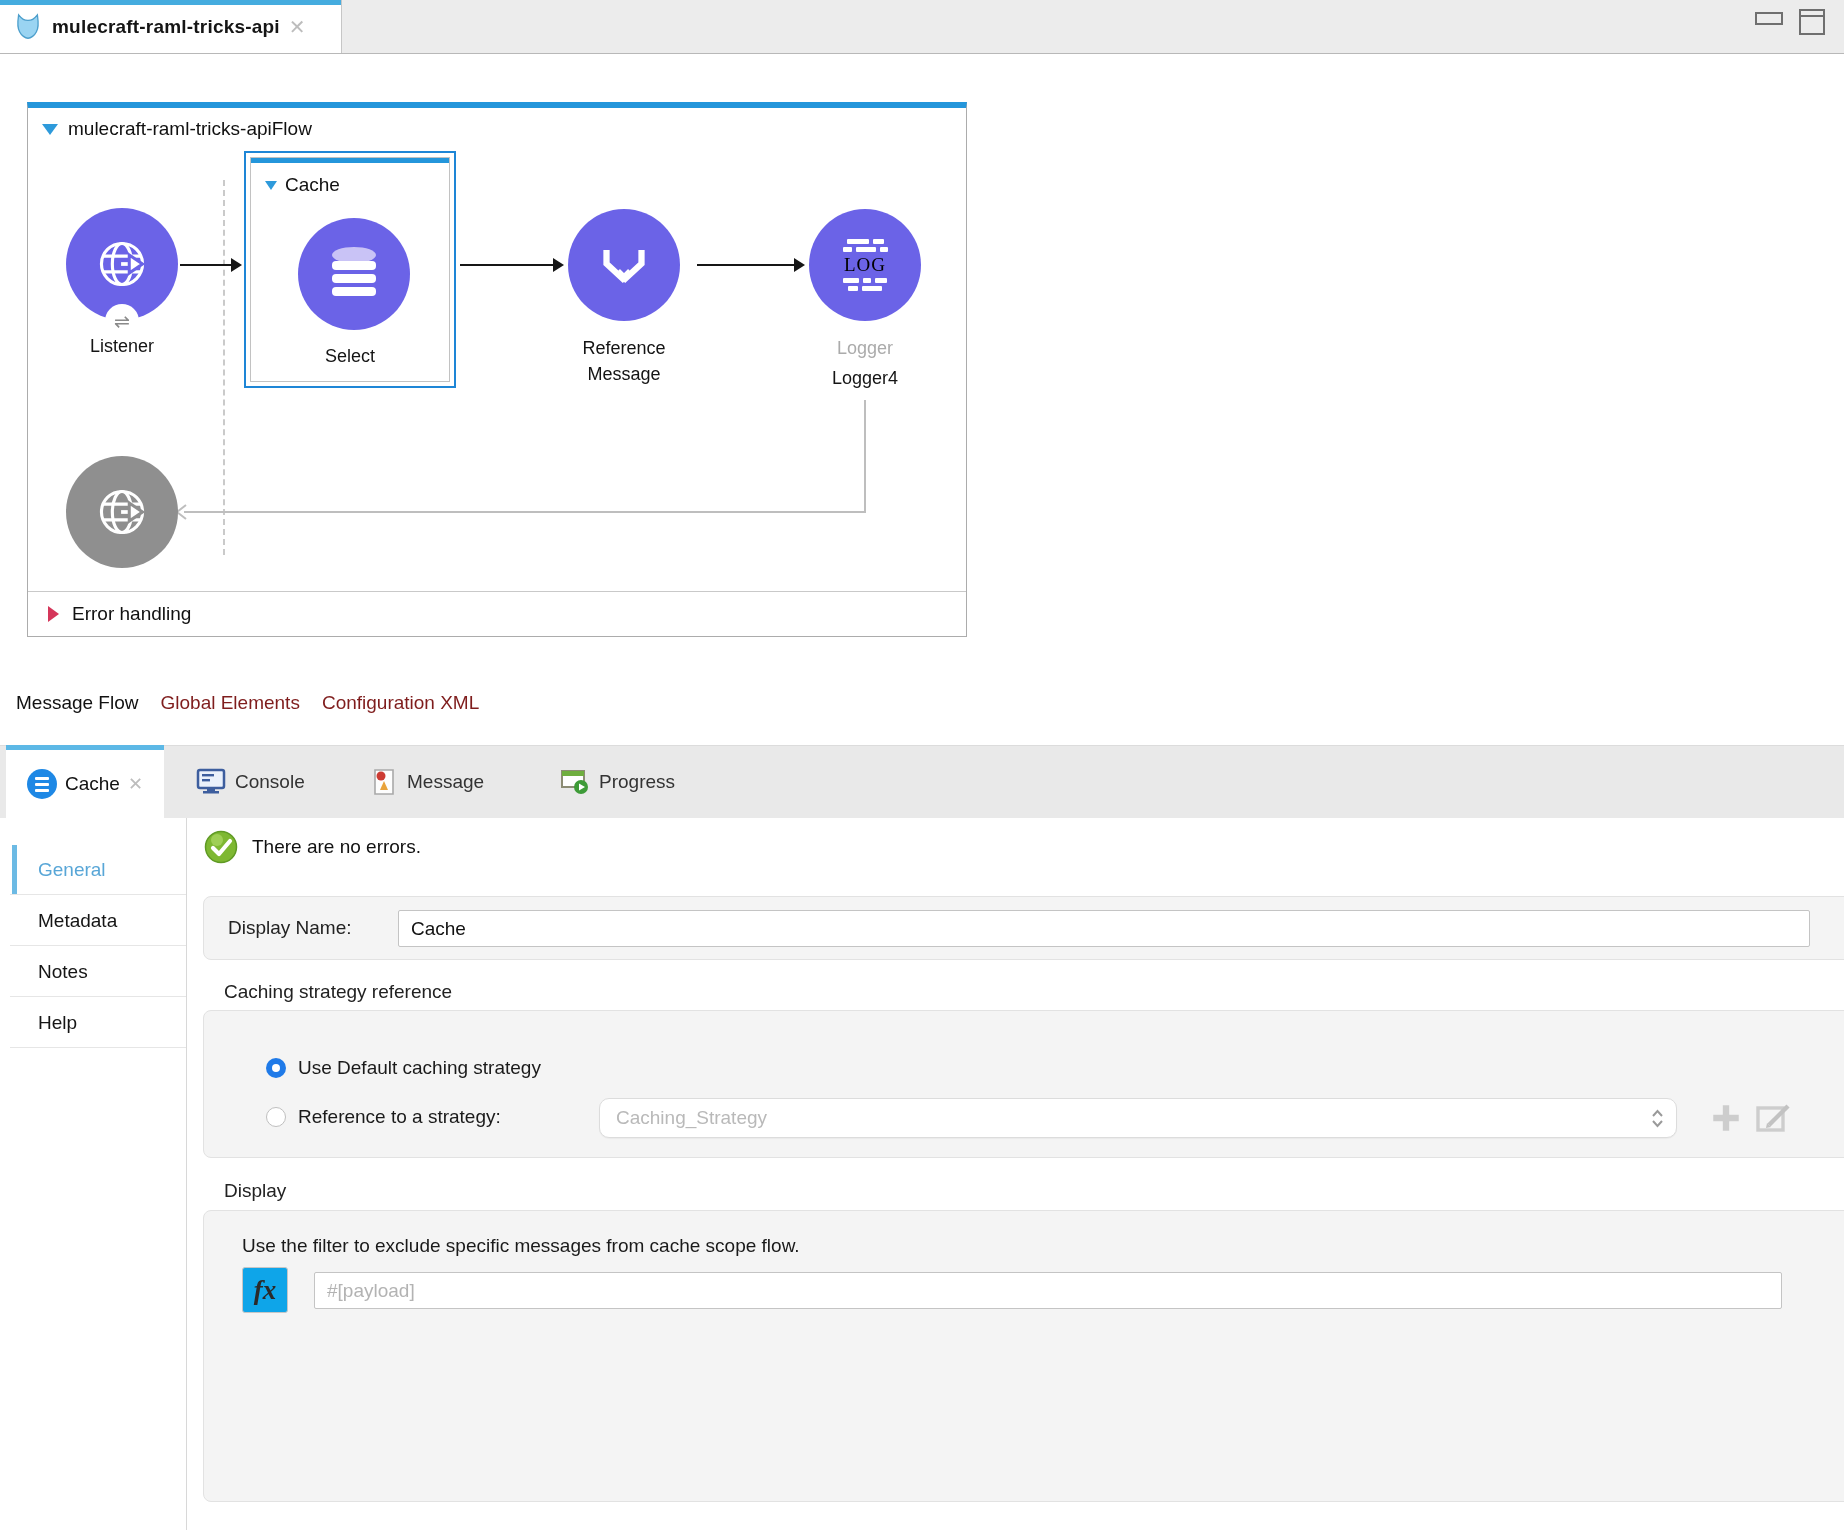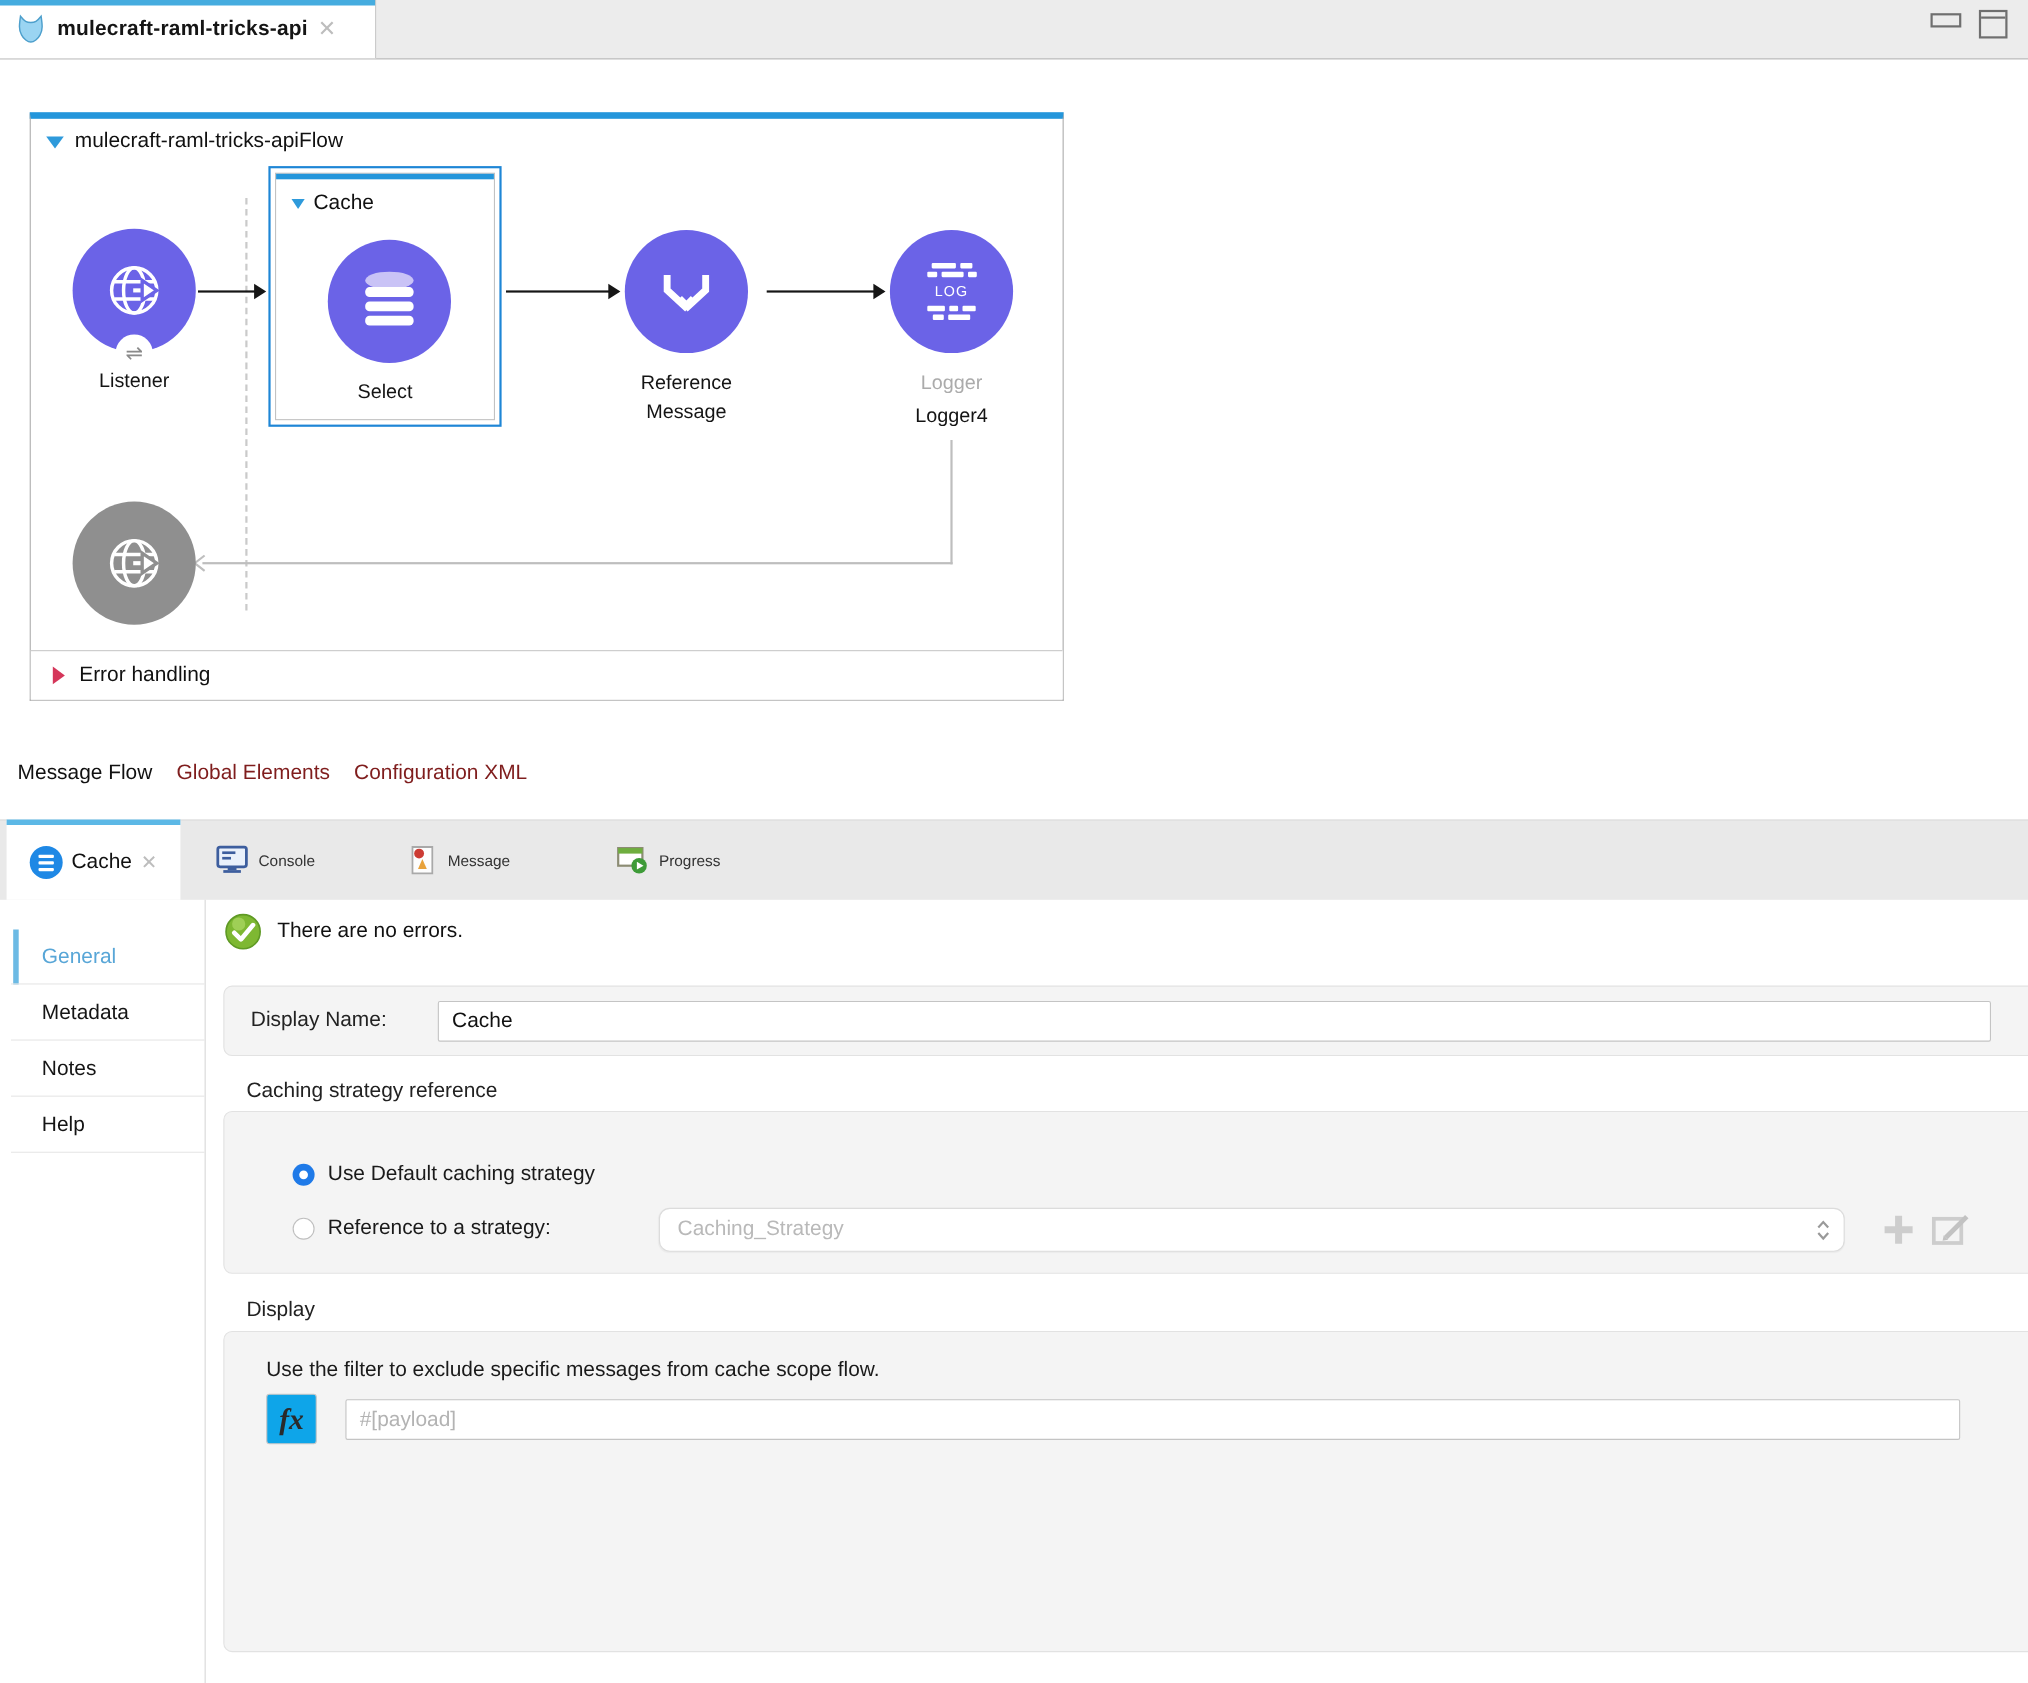--- a/index.html
+++ b/index.html
@@ -52,37 +52,37 @@
   
   .error-row{position:absolute;left:0;bottom:0;width:100%;height:45px;border-top:1px solid #c9c9c9;
              display:flex;align-items:center;gap:13px;padding-left:20px;box-sizing:border-box;background:#fff;}
   .tri-right-red{width:0;height:0;border-top:8px solid transparent;border-bottom:8px solid transparent;border-left:11px solid #d5365a;}
   .error-label{font-size:19px;color:#111;}
 
   
   .log-icon{display:flex;flex-direction:column;align-items:center;gap:3px;}
   .log-row{display:flex;gap:4px;}
   .log-bar{height:5px;background:#fff;border-radius:1px;}
-  .log-text{color:#ffffff;font-size:13px;letter-spacing:1px;line-height:20px;}
+  .log-text{color:#000000;font-size:19px;letter-spacing:1px;line-height:20px;font-family:Liberation Serif, serif;}
 
   
   .db-icon{position:relative;width:48px;height:54px;}
   .db-top{position:absolute;left:2px;top:0;width:44px;height:16px;border-radius:50%;background:#c9c3f6;}
   .db-band{position:absolute;left:2px;width:44px;height:9px;border-radius:4px;background:#fff;}
 
   
   .view-tabs{position:absolute;left:16px;top:692px;display:flex;gap:22px;font-size:19px;}
   .view-tab{color:#7f1d1d;}
   .view-tab.active{color:#111;}
 
   
   .panel-strip{position:absolute;left:0;top:745px;width:1844px;height:73px;background:#e9e9e9;border-top:1px solid #dcdcdc;}
   .ptab-active{position:absolute;left:6px;top:745px;width:158px;height:73px;background:#fff;border-top:5px solid #5cb8e6;
                box-sizing:border-box;display:flex;align-items:center;justify-content:center;gap:8px;}
-  .ptab{position:absolute;top:745px;height:73px;display:flex;align-items:center;gap:9px;color:#333;font-size:14px;}
+  .ptab{position:absolute;top:745px;height:73px;display:flex;align-items:center;gap:9px;color:#333;font-size:19px;}
   .ptab-active .label{font-size:19px;color:#111;}
   .cacheview-icon{width:30px;height:30px;border-radius:50%;background:#1e88e5;display:flex;flex-direction:column;align-items:center;justify-content:center;gap:3px;}
   .cacheview-icon i{display:block;width:14px;height:3px;background:#fff;border-radius:1px;}
 
   .panel-body{position:absolute;left:0;top:818px;width:1844px;height:712px;background:#fff;}
   .side-sep{position:absolute;left:186px;top:818px;width:1px;height:712px;background:#d8d8d8;}
 
   .side-item{position:absolute;left:10px;width:176px;height:50px;line-height:50px;padding-left:28px;
              box-sizing:border-box;font-size:19px;color:#151515;border-bottom:1px solid #e6e6e6;}
   .side-item.active{color:#58a6d7;}

